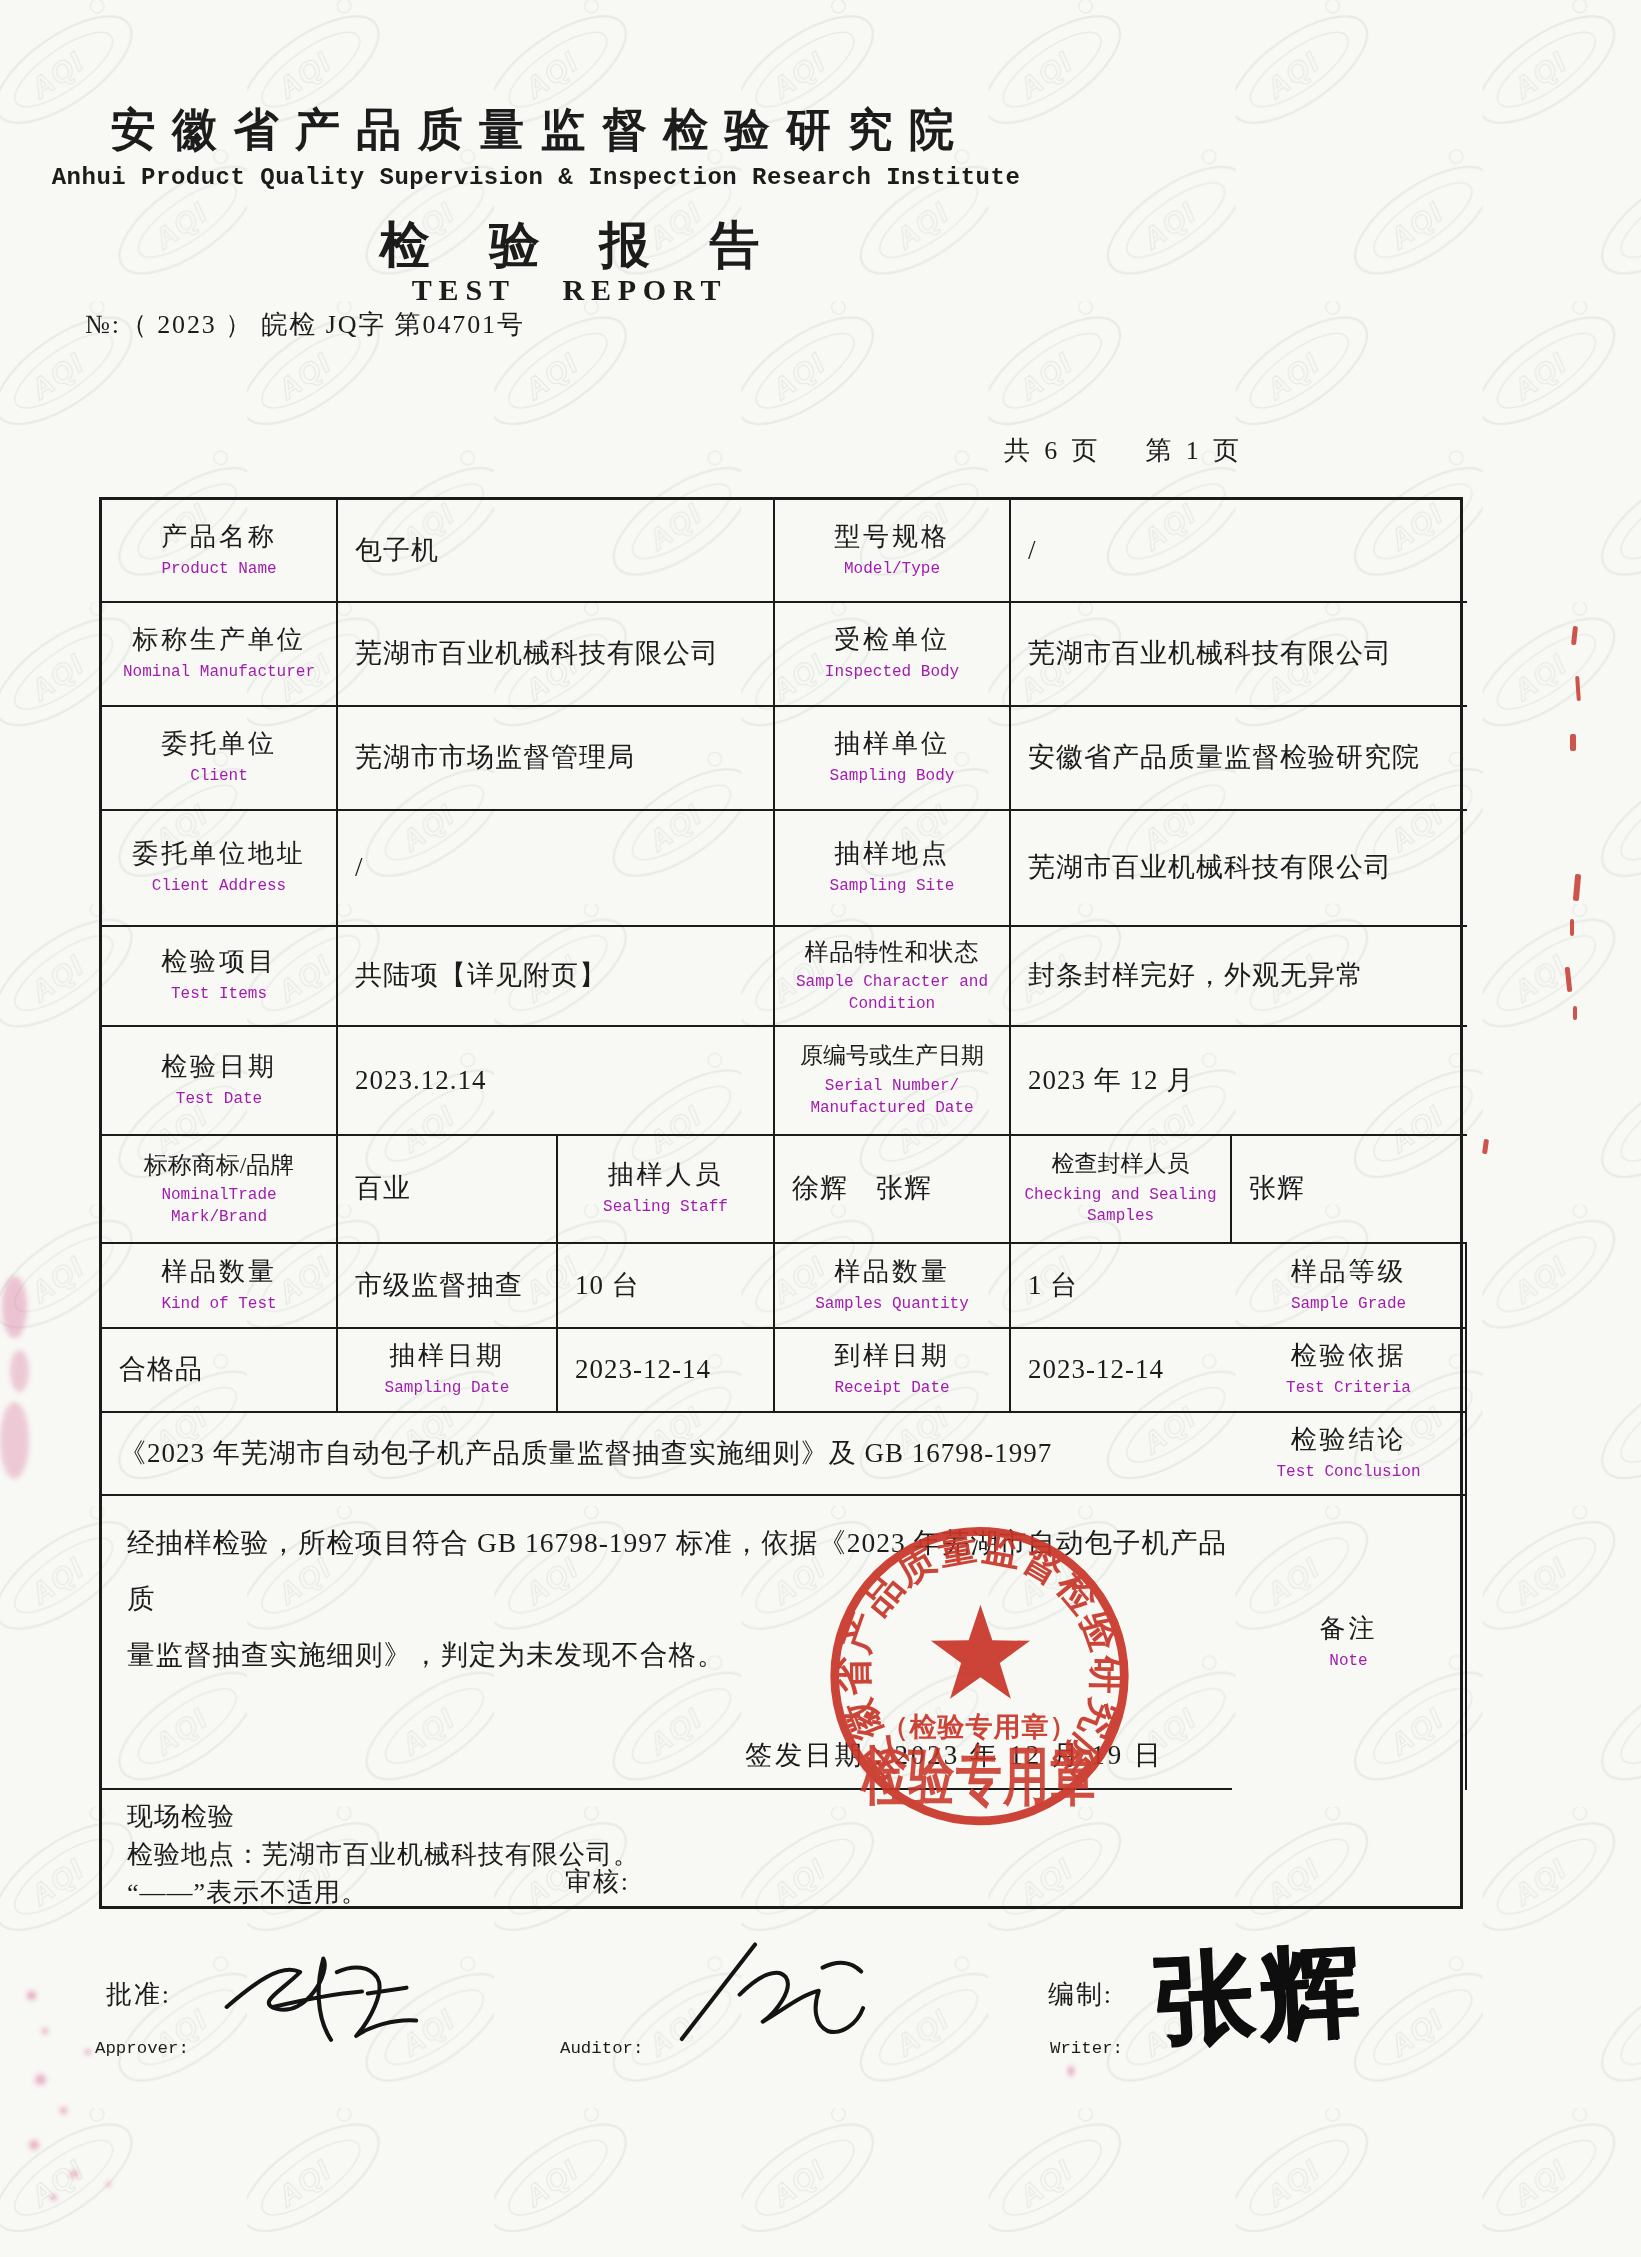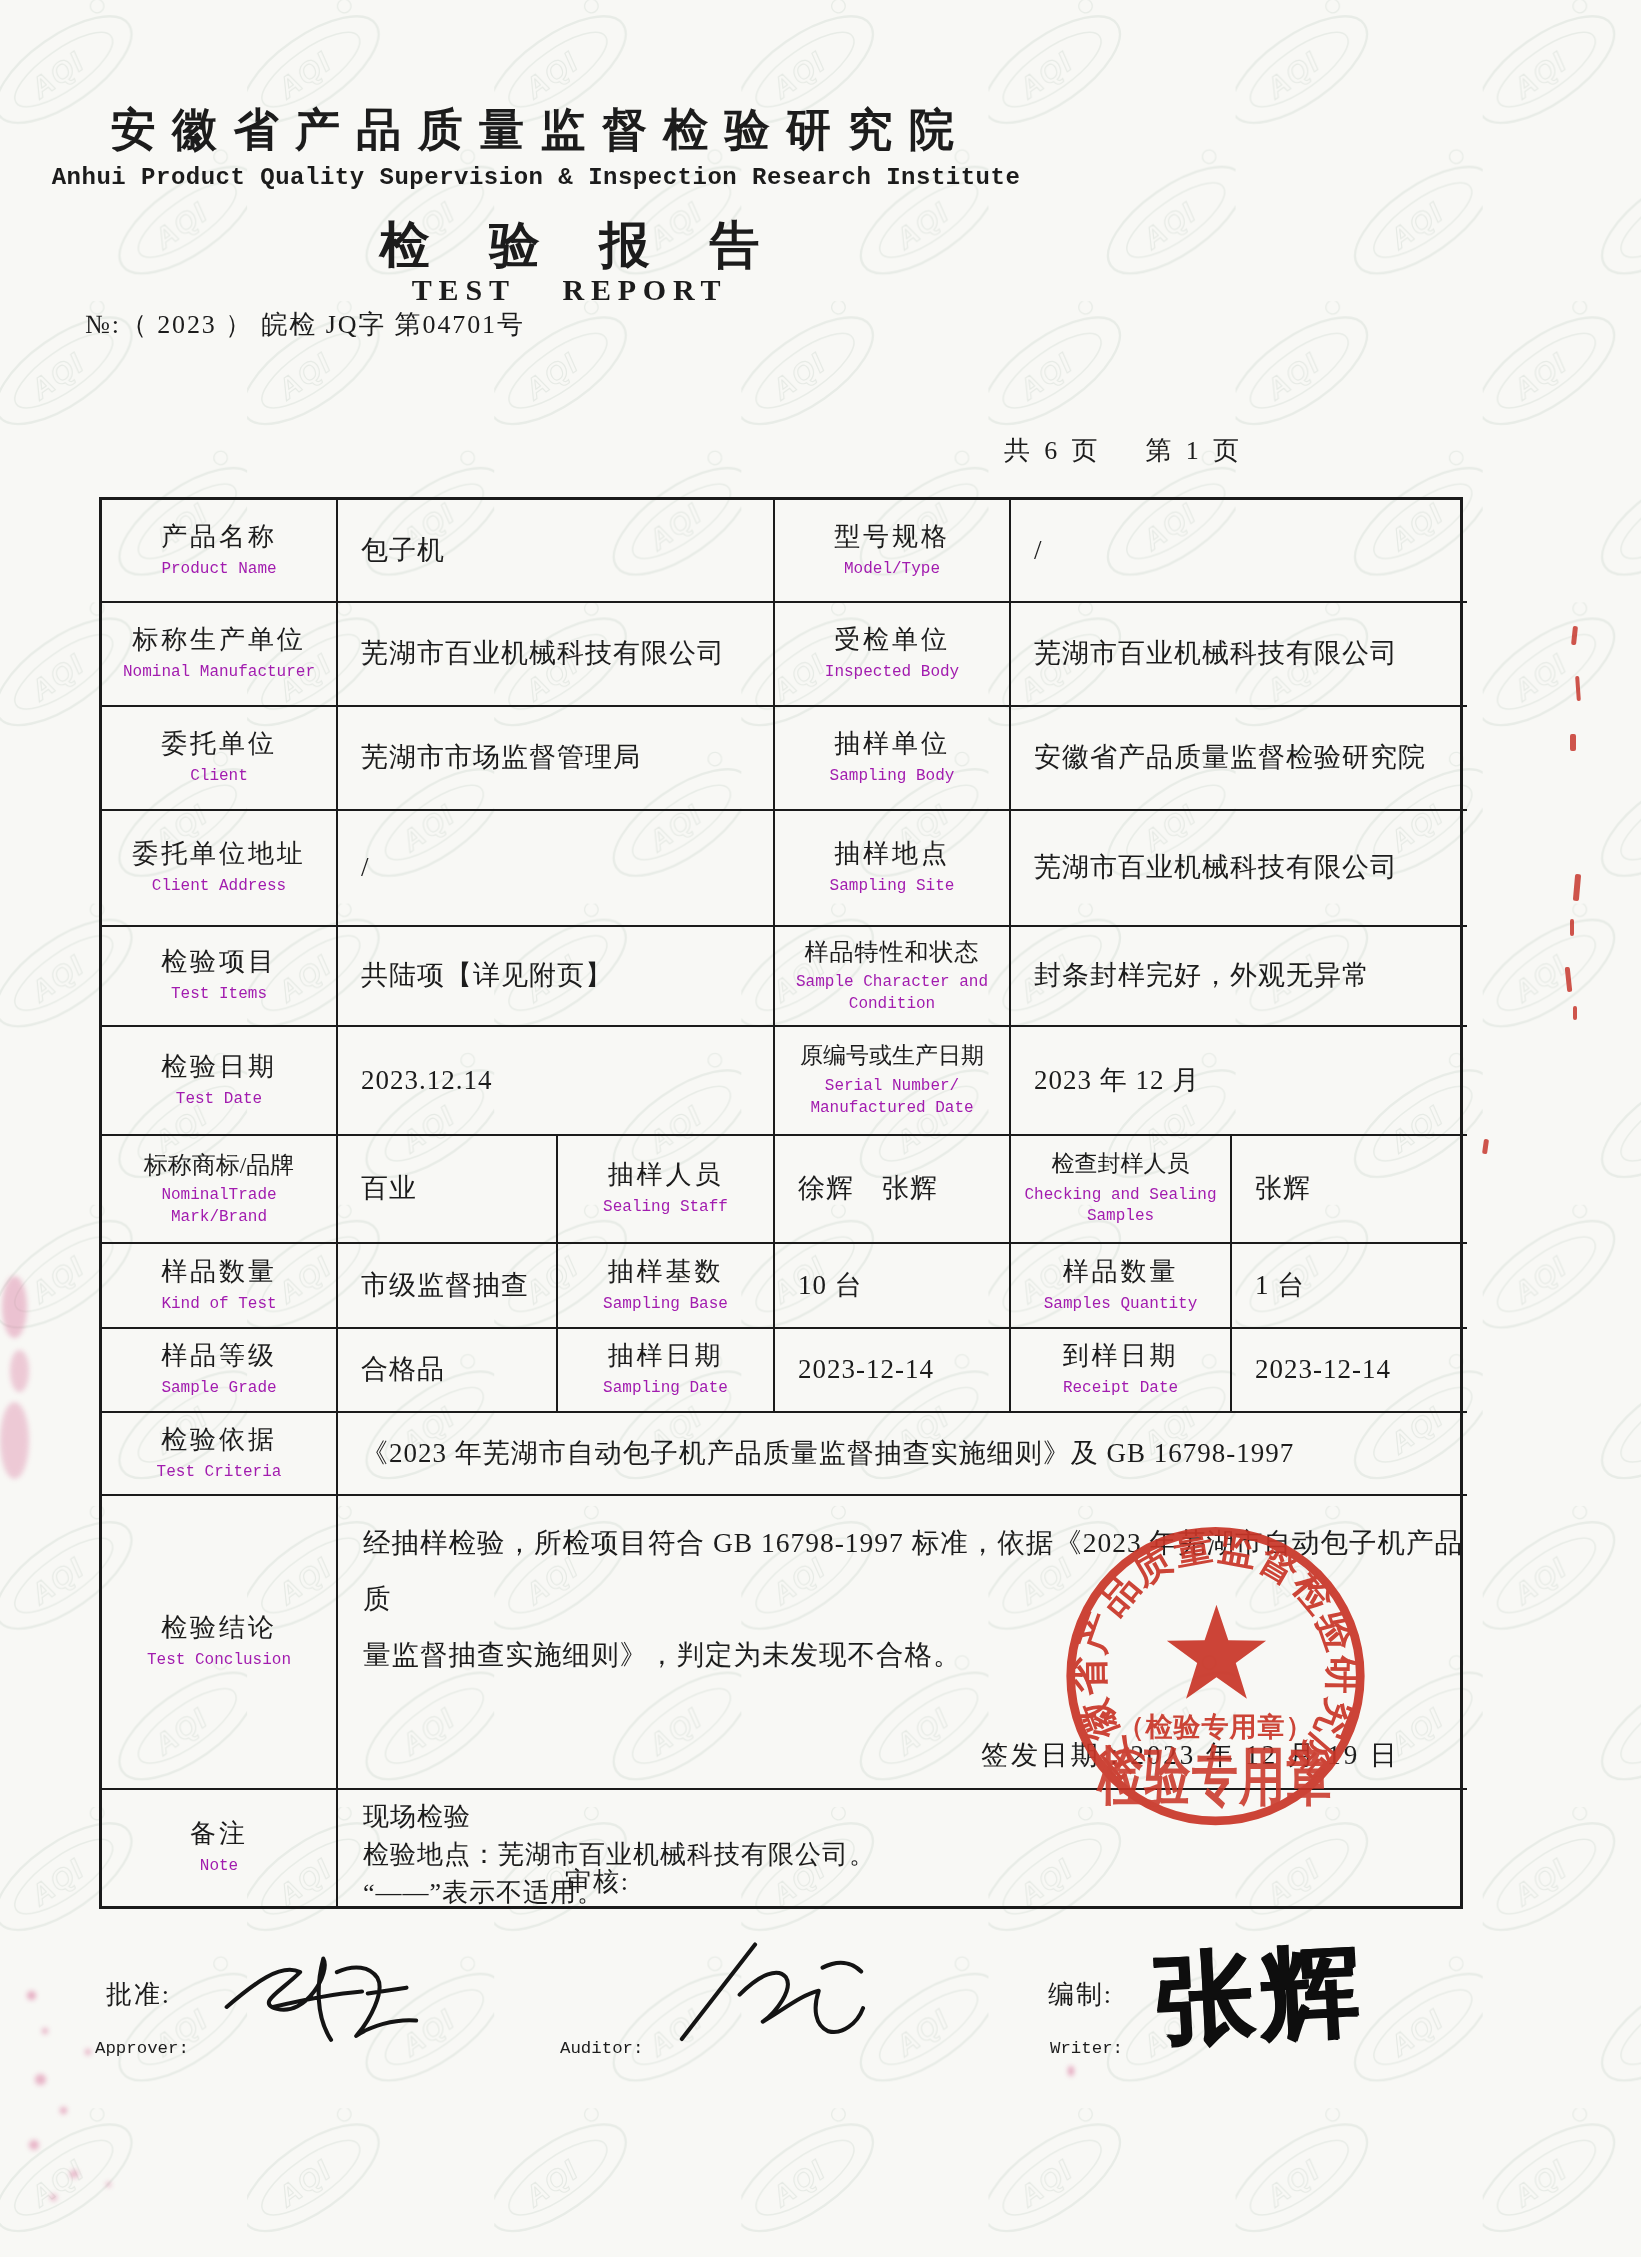--- a/index.html
+++ b/index.html
@@ -48,21 +48,21 @@
     background:transparent;
   }
   .cell{
     border-right:2.9px solid #1b1b1b;border-bottom:2.9px solid #1b1b1b;
     box-sizing:border-box;position:relative;
     display:flex;flex-direction:column;align-items:center;justify-content:center;
     padding:3.9px 7.7px;
   }
   .cell.no-r{border-right:none;}
   .cell.no-b{border-bottom:none;}
-  .cell.val{align-items:flex-start;justify-content:center;padding-left:23px;}
+  .cell.val{align-items:flex-start;justify-content:center;padding-left:17px;}
   .lab-cn{font-size:26px;letter-spacing:2.9px;text-align:center;line-height:1.25;}
   .lab-en{
     font-family:"Liberation Mono","DejaVu Sans Mono",monospace;
     font-size:16px;margin-top:5.8px;text-align:center;line-height:1.35;color:#a21caf;
   }
   .val-txt{font-size:27px;letter-spacing:1px;line-height:1.3;}
   .span2{grid-column:span 2;}
   .span5{grid-column:span 5;}
 
   
@@ -239,24 +239,20 @@
         <div class="val-txt">张辉</div>
       </div>
 
       <div class="cell">
         <div class="lab-cn">样品数量</div>
         <div class="lab-en">Kind of Test</div>
       </div>
       <div class="cell val">
         <div class="val-txt">市级监督抽查</div>
       </div>
-      <div class="cell">
-        <div class="lab-cn">抽样基数</div>
-        <div class="lab-en">Sampling Base</div>
-      </div>
       <div class="cell val">
         <div class="val-txt">10 台</div>
       </div>
       <div class="cell">
         <div class="lab-cn">样品数量</div>
         <div class="lab-en">Samples Quantity</div>
       </div>
       <div class="cell val no-r">
         <div class="val-txt">1 台</div>
       </div>

